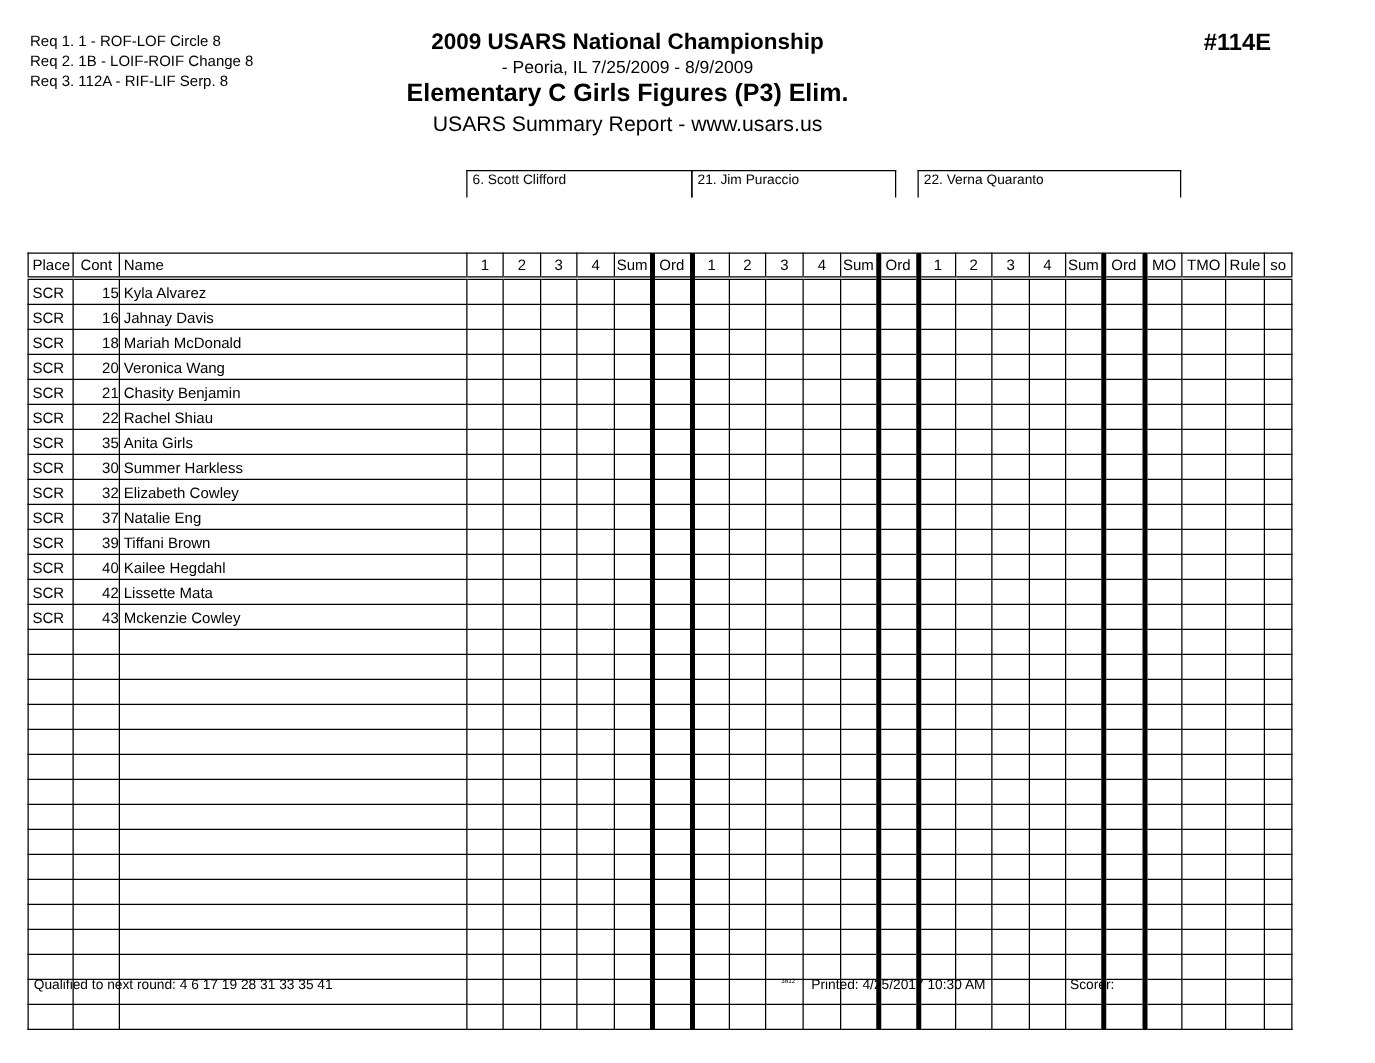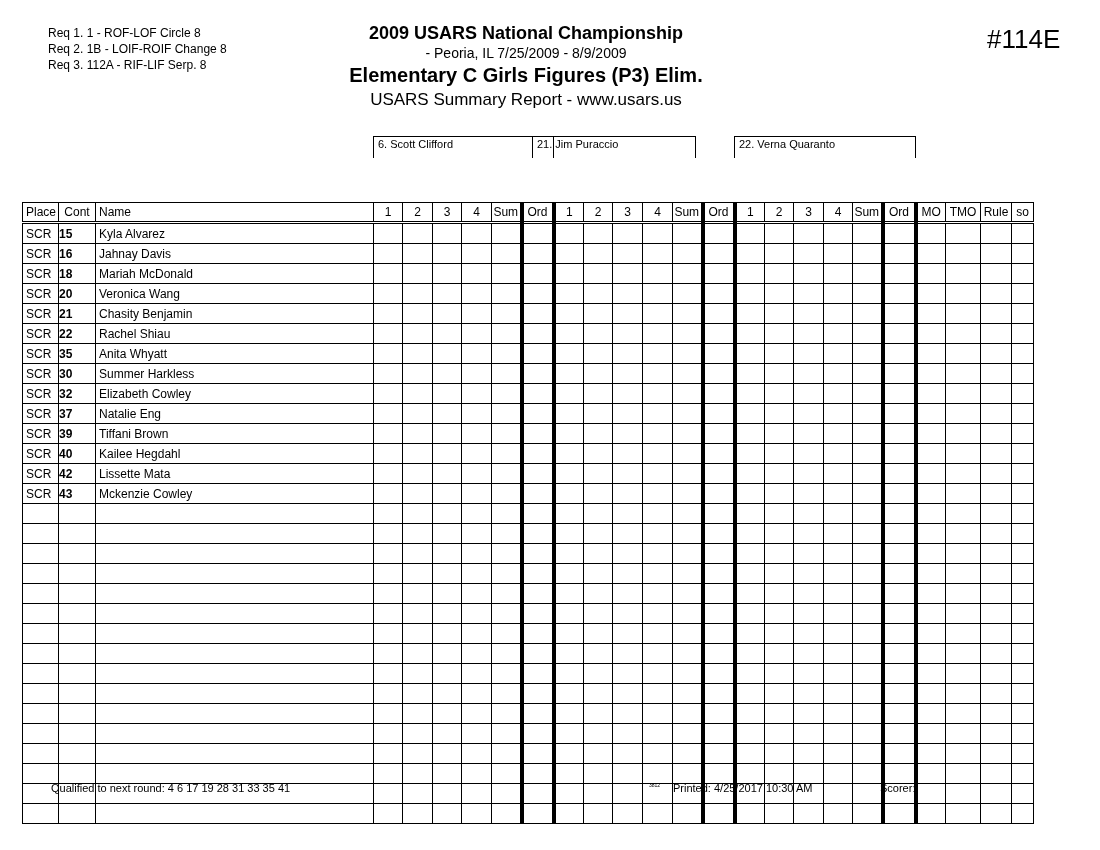--- a/index.html
+++ b/index.html
@@ -1,50 +1,50 @@
 <!DOCTYPE html>
 <html><head>
 <meta charset="utf-8">
 <style>
   html, body { margin:0; padding:0; background:#ffffff; }
   body { width:1100px; height:850px; position:relative; overflow:hidden; font-family:"Liberation Sans", sans-serif; color:#000; }
-  .abs { position:absolute; white-space:nowrap;margin-left:24px; }
+  .abs { position:absolute; white-space:nowrap; }
   .req { left:24px; font-size:12px; line-height:16px; }
   .center { left:0; width:1100px; text-align:center; }
   .t1 { top:23px; font-size:18px; font-weight:bold; left:-48px; }
   .t2 { top:45px; font-size:14px; left:-48px; }
   .t3 { top:64px; font-size:20px; font-weight:bold; left:-48px; }
   .t4 { top:90px; font-size:17px; left:-48px; }
-  .evno { top:24px; left:963px; font-size:26px; font-weight:normal; }
+  .evno { top:24px; left:963px; font-size:19px; font-weight:bold; }
   .judge-box { position:absolute; top:136px; height:22px; border:1px solid #000; border-bottom:none; font-size:11px; line-height:14px; padding-left:4px; box-sizing:border-box; }
   table.grid { position:absolute; left:22px; top:158px; border-collapse:collapse; table-layout:fixed; font-size:12px;margin-top:44px; }
   table.grid td, table.grid th { border:1px solid #000; height:19px; padding:0; font-weight:normal; overflow:hidden; white-space:nowrap; }
   table.grid thead th { border-bottom:3px double #000; height:18px; }
   table.grid th.left, table.grid td.left { text-align:left; padding-left:3px; }
-  table.grid td.c { text-align:left;font-weight:bold; }
+  table.grid td.c { text-align:right; }
   .thick { border-right:4px solid #000 !important; }
   .footer { font-size:11px; top:782px; }
   .tiny { font-size:5px; top:782px; left:625px; }
 </style>
 </head>
 <body>
 
 <div class="abs req" style="top:25px">Req  1.  1 - ROF-LOF Circle 8</div>
 <div class="abs req" style="top:41px">Req  2.  1B - LOIF-ROIF Change 8</div>
 <div class="abs req" style="top:57px">Req  3.  112A - RIF-LIF Serp. 8</div>
 
 <div class="abs center t1">2009 USARS National Championship</div>
 <div class="abs center t2">- Peoria, IL  7/25/2009 - 8/9/2009</div>
 <div class="abs center t3">Elementary C Girls Figures  (P3) Elim.</div>
 <div class="abs center t4">USARS Summary Report - www.usars.us</div>
 <div class="abs evno">#114E</div>
 
 <div class="judge-box" style="left:373px;width:181px">6.  Scott Clifford</div>
-<div class="judge-box" style="left:532px;width:164px">21.  Jim  Puraccio</div>
-<div class="judge-box" style="left:734px;width:182px">22.  Verna Quaranto</div>
+<div class="judge-box" style="left:553px;width:164px">21.  Jim  Puraccio</div>
+<div class="judge-box" style="left:734px;width:211px">22.  Verna Quaranto</div>
 
 <table class="grid">
   <colgroup>
     <col style="width:36px">
       <col style="width:37px">
       <col style="width:278px">
     <col style="width:29px">
       <col style="width:30px">
       <col style="width:29px">
       <col style="width:30px">
@@ -255,21 +255,21 @@
         <td class="thick"></td>
         <td class="thick"></td>
         <td></td>
         <td></td>
         <td></td>
         <td></td>
       </tr>
       <tr>
         <td class=" left">SCR</td>
         <td class=" c">35</td>
-        <td class=" left">Anita Whyatt</td>
+        <td class=" left">Anita Girls</td>
         <td></td>
         <td></td>
         <td></td>
         <td></td>
         <td class="thick"></td>
         <td class="thick"></td>
         <td></td>
         <td></td>
         <td></td>
         <td></td>

